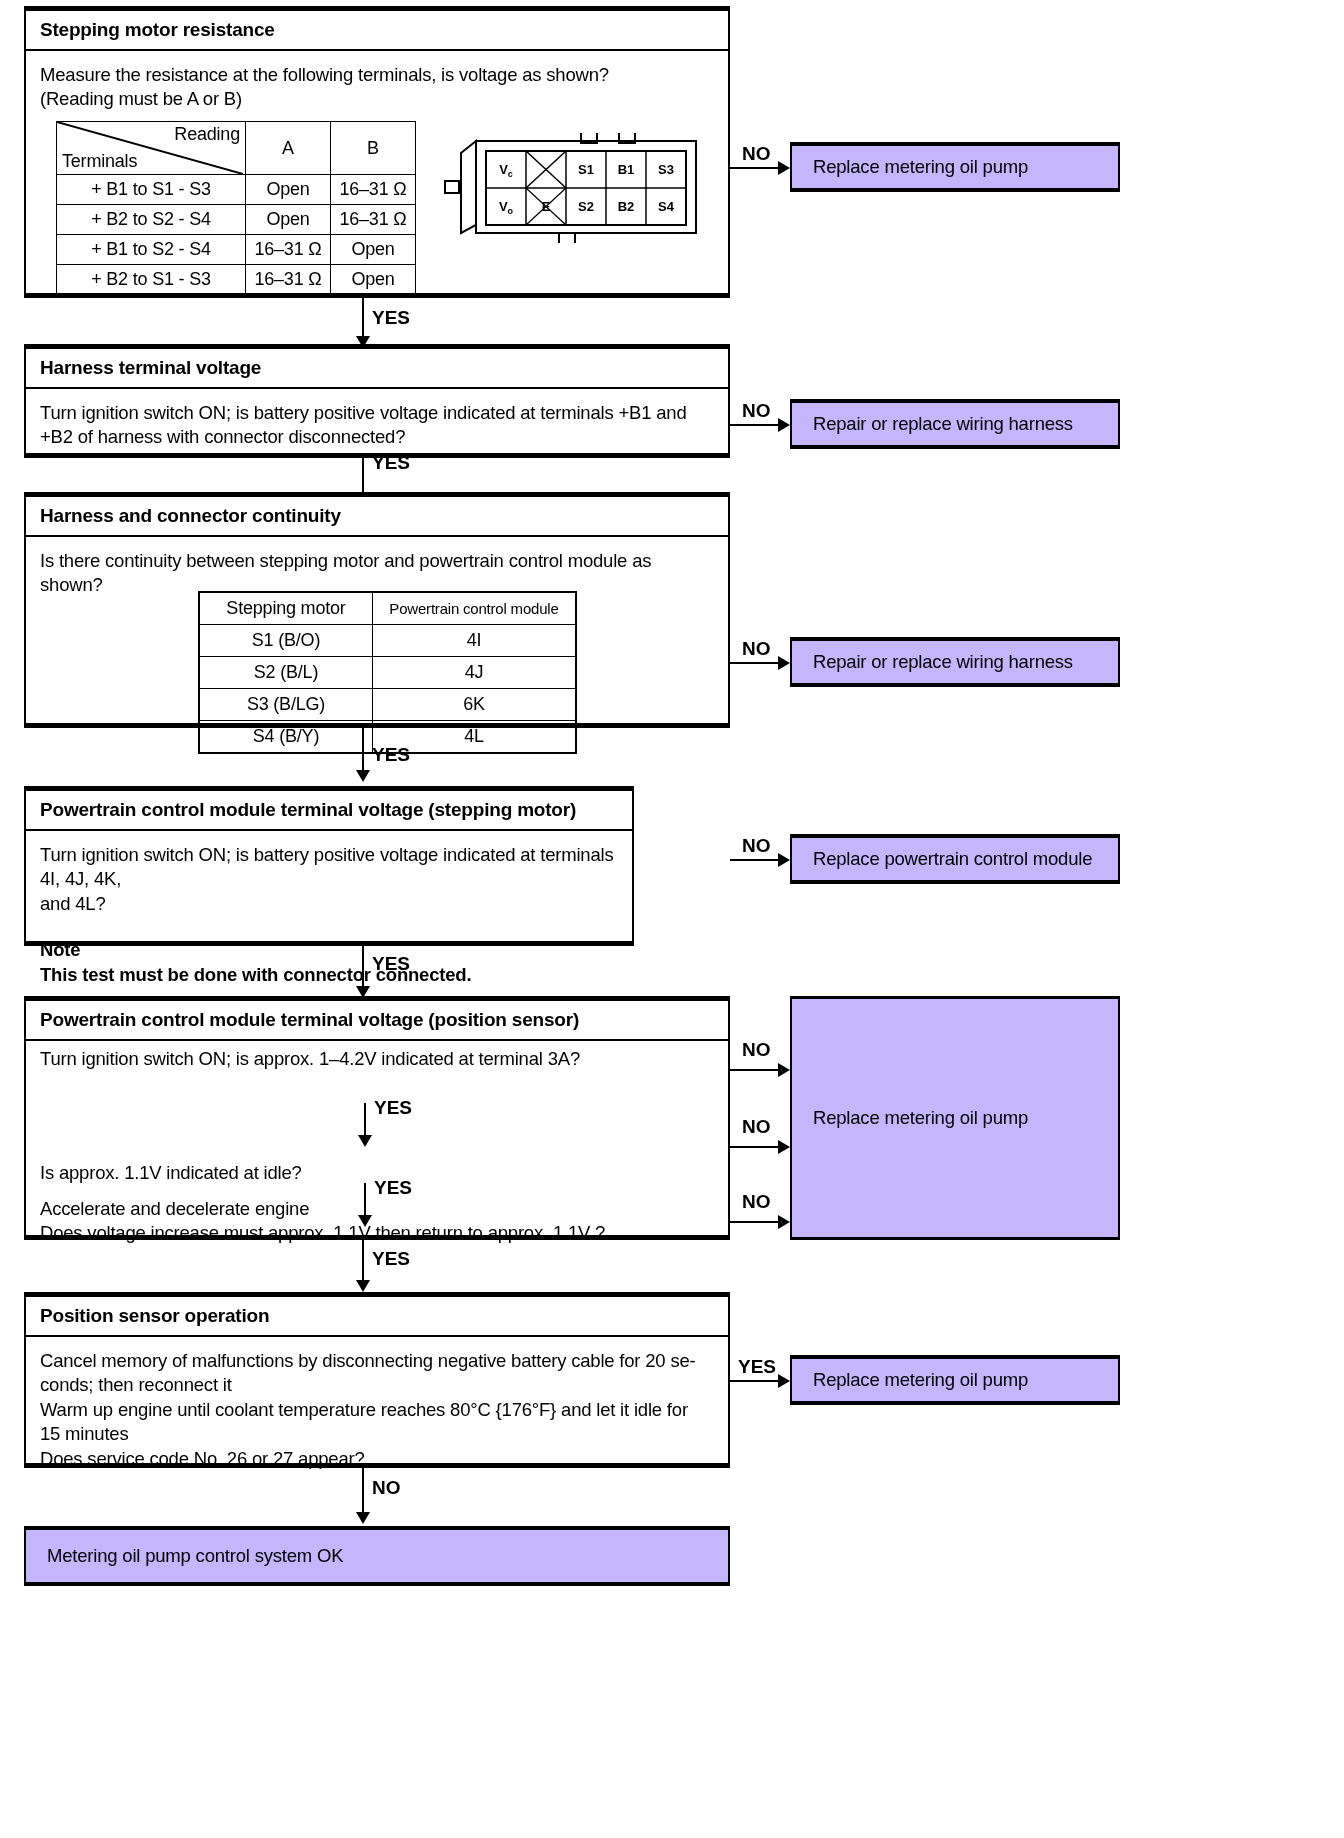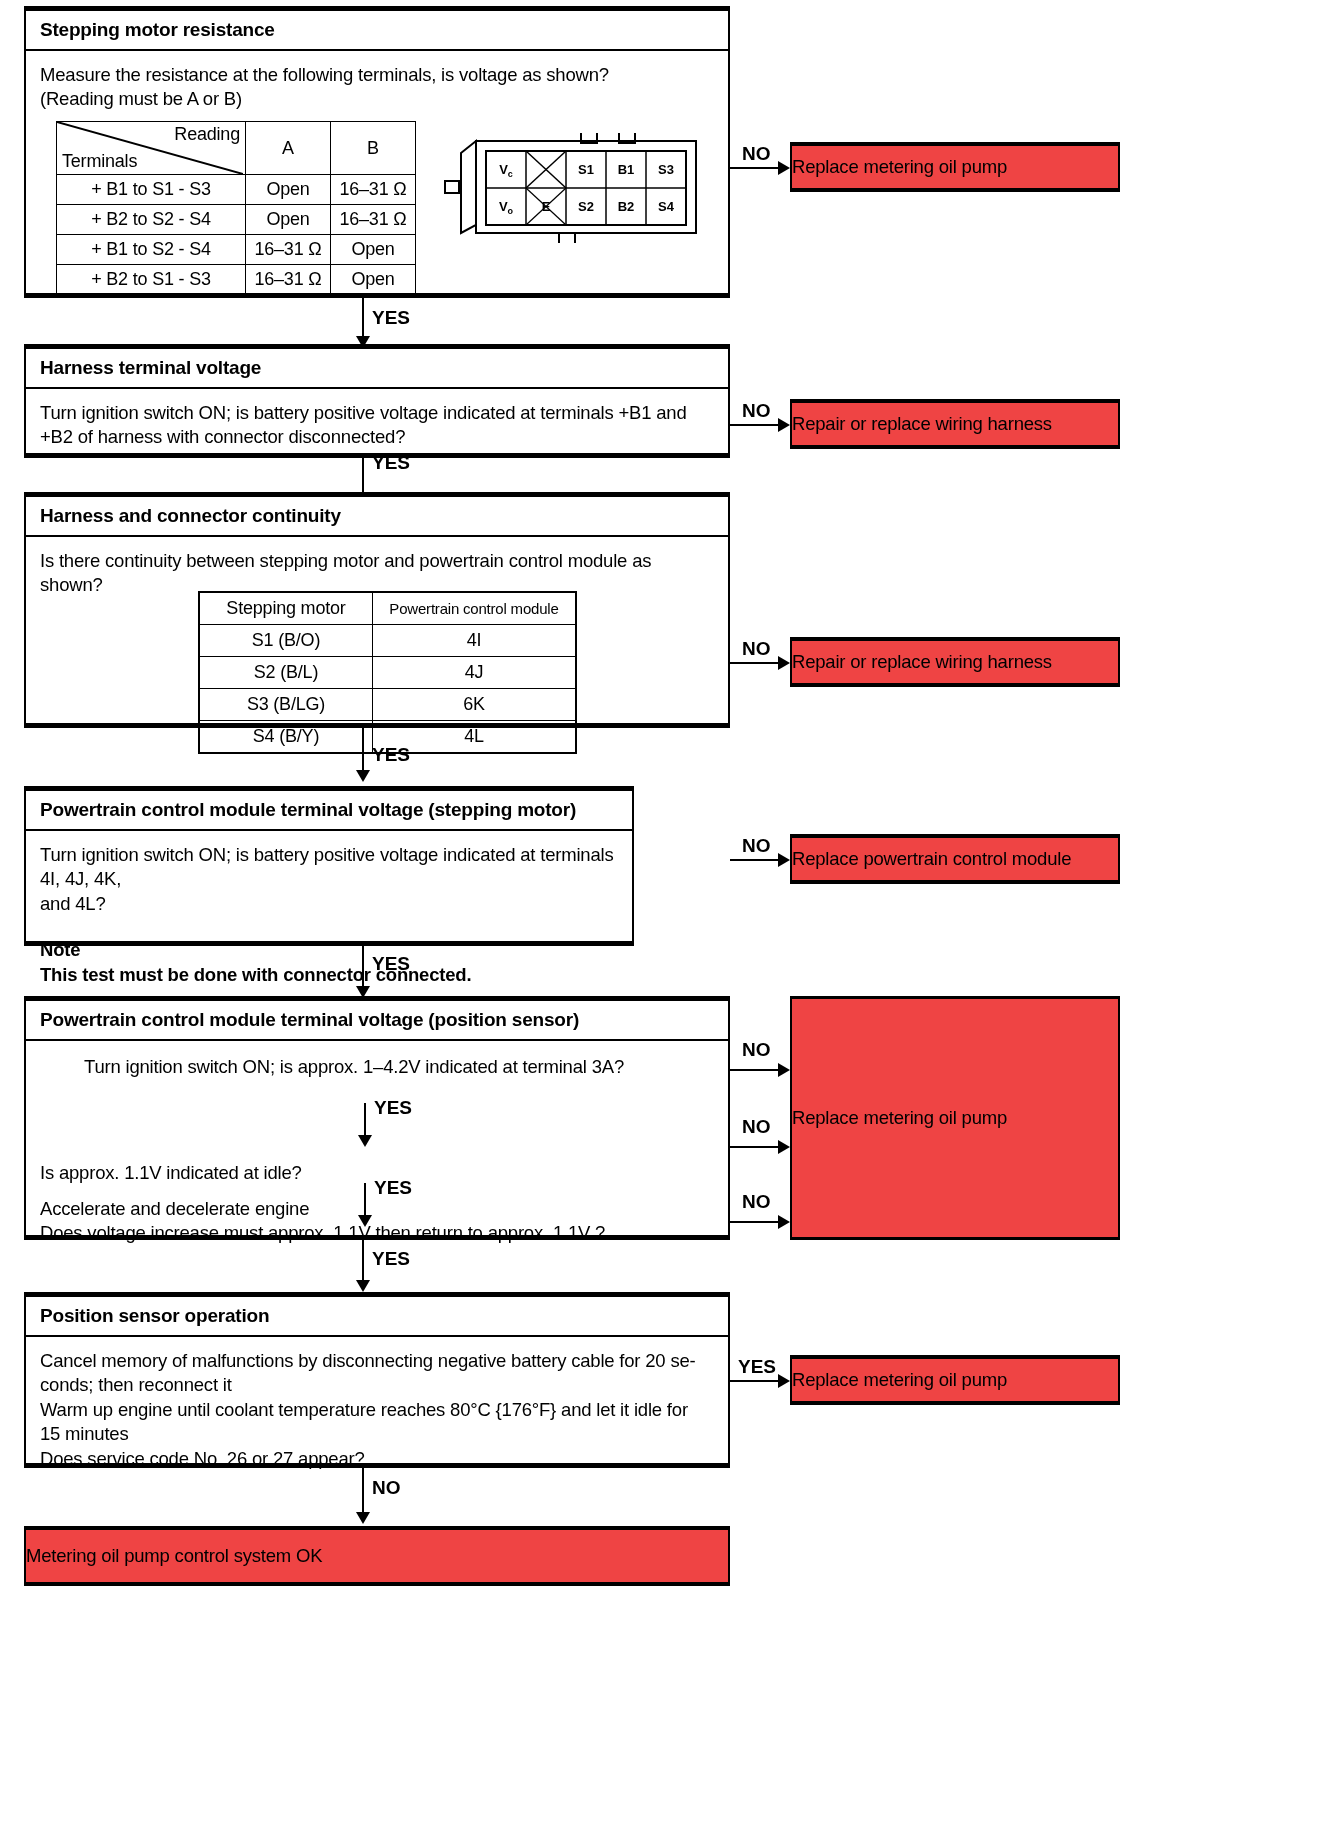--- a/index.html
+++ b/index.html
@@ -47,27 +47,27 @@
     font-weight: bold;
     line-height: 1.35;
   }
 
   
   .result-box {
     position: absolute;
     border: 2px solid #000;
     border-top-width: 4px;
     border-bottom-width: 4px;
-    background: #ef4444;
+    background: #c4b5fd;
     box-sizing: border-box;
     display: flex;
     align-items: center;
     font-size: 18.5px;
     letter-spacing: -0.2px;
-    padding-left: 0;
+    padding-left: 21px;
   }
   .result-box.tall {
     border-top-width: 3px;
     border-bottom-width: 3px;
   }
 
   
   .vline {
     position: absolute;
     width: 2px;
@@ -340,21 +340,21 @@
   <div class="arrow-right" style="left:778px; top:853px;"></div>
   <div class="edge-label" style="left:742px; top:835px;">NO</div>
   <div class="result-box" style="left:790px; top:834px; width:330px; height:50px;">Replace powertrain control module</div>
 
   <div class="vline" style="left:362px; top:946px; height:44px;"></div>
   <div class="arrow-down" style="left:356px; top:986px;"></div>
   <div class="edge-label" style="left:372px; top:953px;">YES</div>
 
   <div class="step-box" style="left:24px; top:996px; width:706px; height:244px;">
     <div class="step-title">Powertrain control module terminal voltage (position sensor)</div>
-    <div class="step-body" style="padding-top:14px;margin-left:44px;">
+    <div class="step-body" style="padding-top:6px;">
       <p>Turn ignition switch ON; is approx. 1–4.2V indicated at terminal 3A?</p>
     </div>
 
     <div class="vline" style="left:338px; top:102px; height:36px;"></div>
     <div class="arrow-down" style="left:332px; top:134px;"></div>
     <div class="edge-label" style="left:348px; top:96px;">YES</div>
 
     <div class="step-body" style="position:absolute; top:148px; left:0;">
       <p>Is approx. 1.1V indicated at idle?</p>
     </div>

